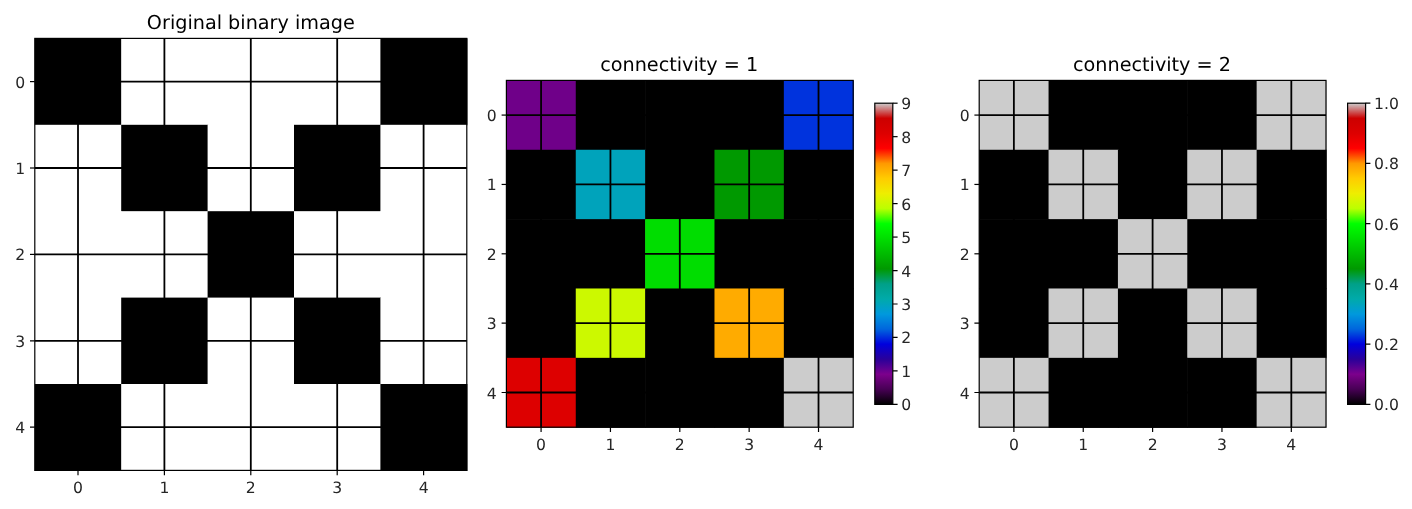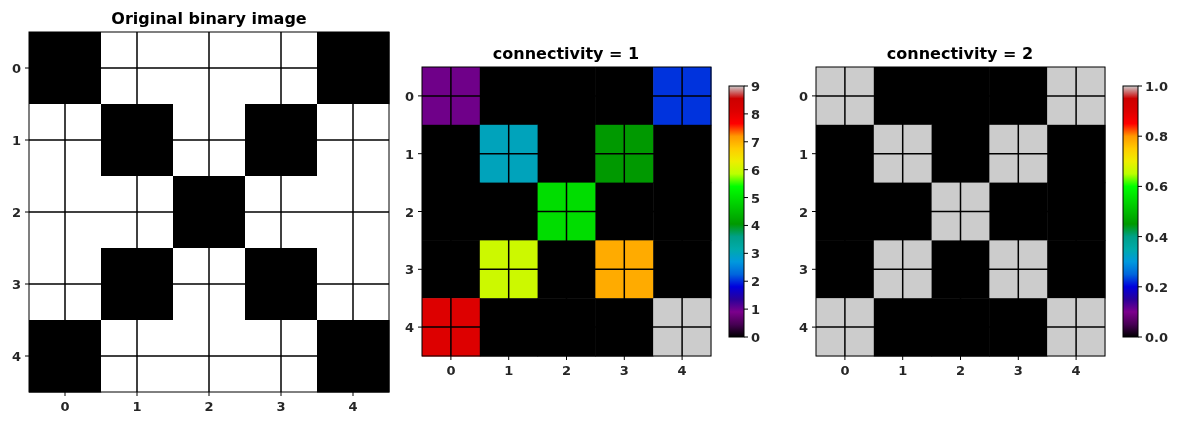--- a/index.html
+++ b/index.html
@@ -1,17 +1,17 @@
 <!DOCTYPE html>
 <html><head>
 <meta charset="utf-8">
 <style>
   html, body { margin: 0; padding: 0; background: #ffffff; }
   body { width: 1177px; height: 424px; overflow: hidden; font-family: "DejaVu Sans", sans-serif; }
-  #figure { position: relative; width: 1177px; height: 424px; font-weight: bold; }
+  #figure { position: relative; width: 1177px; height: 424px; }
   svg text { font-family: "DejaVu Sans", sans-serif; fill: #262626; }
   .title { font-size: 16px; fill: #000; }
   .tick { font-size: 13px; fill: #262626; }
 </style>
 </head>
 <body>
 
 <div id="figure">
   <svg id="fig-svg" width="1177" height="424" viewBox="0 0 1177 424" xmlns="http://www.w3.org/2000/svg">
     <defs id="defs">

